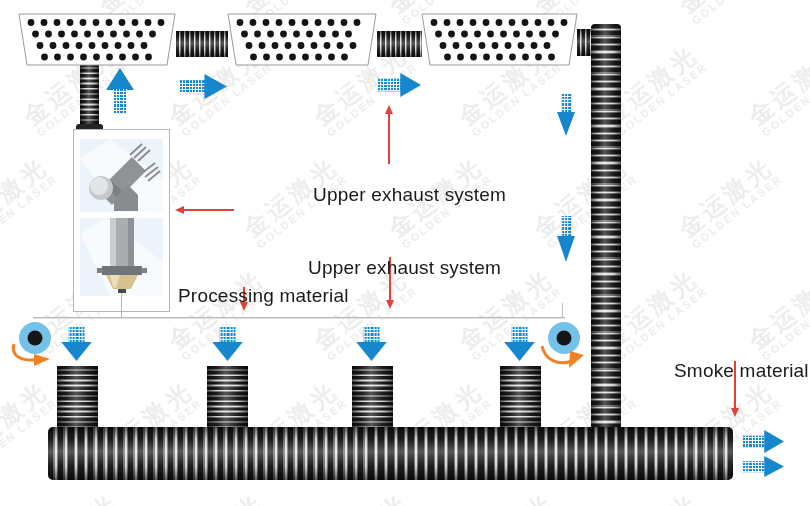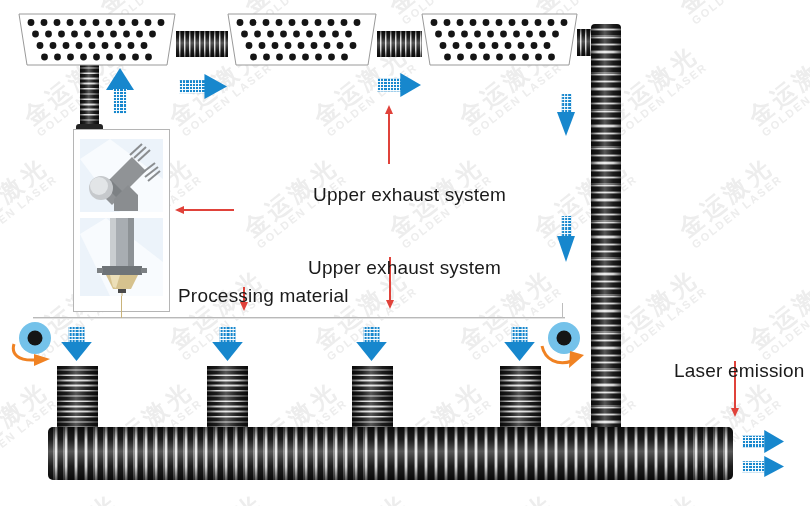--- a/index.html
+++ b/index.html
@@ -503,15 +503,15 @@
     <div class="ra-head down" style="left:239.5px;top:302px"></div>
   </div>
   <div class="ra">
     <div class="ra-line" style="left:733.5px;top:361px;width:2px;height:47px"></div>
     <div class="ra-head down" style="left:730.5px;top:408px"></div>
   </div>
 
   <div class="lbl" style="left:313px;top:165px">Upper exhaust system</div>
   <div class="lbl" style="left:308px;top:238px">Upper exhaust system</div>
   <div class="lbl" style="left:178px;top:266px">Processing material</div>
-  <div class="lbl" style="left:674px;top:341px">Laser emission</div>
+  <div class="lbl" style="left:674px;top:341px">Smoke material</div>
 
 </div>
 
 </body></html>

